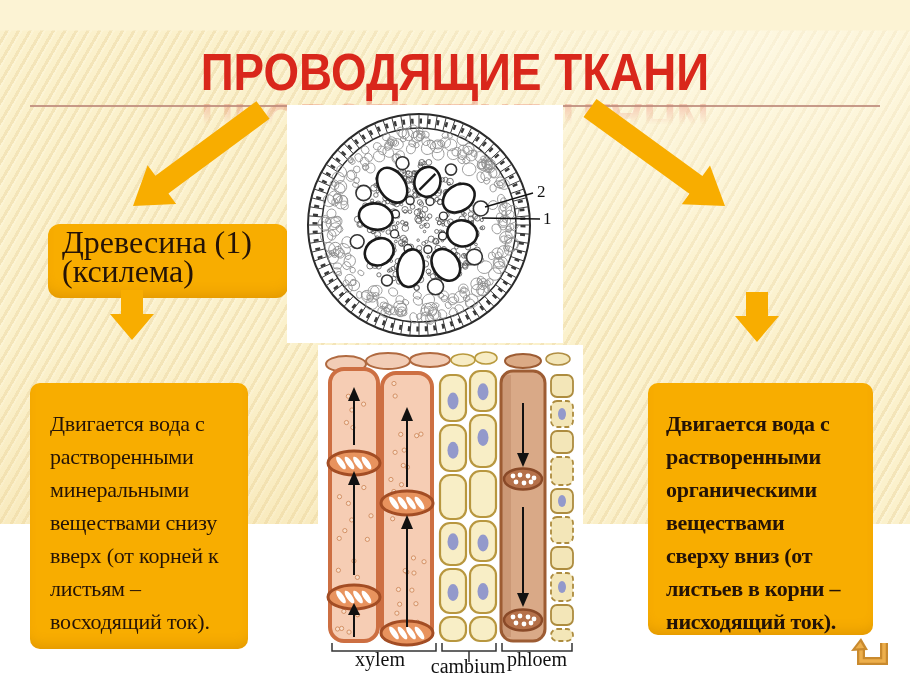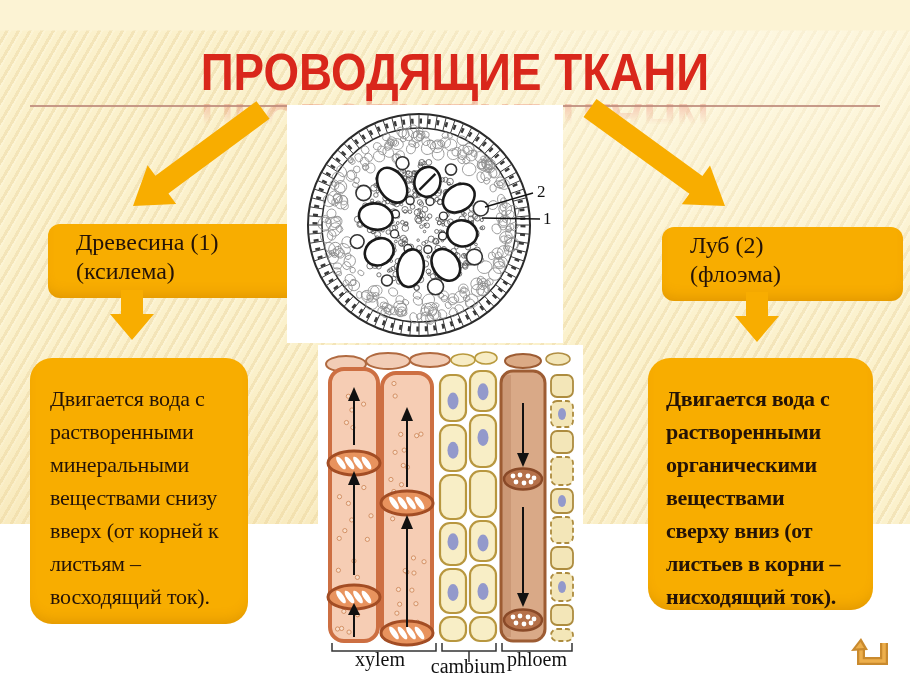--- a/index.html
+++ b/index.html
@@ -21,22 +21,22 @@
   .title-main{transform:scaleX(.88);}
   .title-refl{
     position:absolute;left:0;right:0;top:96px;text-align:center;opacity:.28;pointer-events:none;
     transform:none;
   }
   .title-refl > span{display:inline-block;transform:scaleX(.88) scaleY(-1);
     -webkit-mask-image:linear-gradient(to top,#000 4%,transparent 55%);
             mask-image:linear-gradient(to top,#000 4%,transparent 55%);}
   .rule{position:absolute;left:30px;right:30px;top:105px;height:2px;background:#bd8a7a;opacity:.85;}
   .obox{position:absolute;background:#f8ad00;box-shadow:inset 0 -10px 14px -8px rgba(160,90,0,.30);}
-  .small-box{border-radius:12px;color:#241307;font-size:24px;line-height:29px;padding:4px 28px;white-space:pre-line;}
-  .big-box{border-radius:22px;color:#241307;font-size:22px;line-height:33px;white-space:pre-line;letter-spacing:-0.2px;}
+  .small-box{border-radius:12px;color:#241307;font-size:32px;line-height:29px;padding:4px 14px;white-space:pre-line;}
+  .big-box{border-radius:10px;color:#241307;font-size:22px;line-height:33px;white-space:pre-line;letter-spacing:-0.2px;margin-top:25px;}
   #box-xylem{left:48px;top:224px;width:212px;height:66px;}
   #box-phloem{left:662px;top:227px;width:185px;height:66px;}
   #desc-xylem{left:30px;top:358px;width:218px;height:266px;padding:24px 10px 0 20px;box-sizing:border-box;}
   #desc-phloem{left:648px;top:358px;width:225px;height:252px;padding:24px 12px 0 18px;box-sizing:border-box;font-weight:700;letter-spacing:-0.3px;}
   .arrow{position:absolute;}
   .frame{position:absolute;background:#ffffff;}
   #frame-cross{left:287px;top:105px;width:276px;height:238px;}
   #frame-tissue{left:318px;top:345px;width:265px;height:330px;text-align:right;}
   svg text{font-family:"Liberation Serif",serif;fill:#111;}
   #return-btn{position:absolute;left:850px;top:634px;width:40px;height:38px;cursor:pointer;}
@@ -56,22 +56,20 @@
 
   <svg class="arrow" style="left:113px;top:98px;" width="165" height="120" viewBox="0 0 165 120">
     <polygon fill="#f8ad00" points="143.5,3.2 42.4,77.8 34.6,67.3 20,108 63.2,105.9 55.4,95.4 156.5,20.8"></polygon>
   </svg>
   <svg class="arrow" style="left:575px;top:98px;" width="165" height="120" viewBox="0 0 165 120">
     <polygon fill="#f8ad00" points="21.5,1.1 127.4,78.0 135.0,67.5 150,108 106.8,106.3 114.4,95.8 8.5,18.9"></polygon>
   </svg>
 
   <div class="obox small-box" id="box-xylem">Древесина (1)
 (ксилема)</div>
-  <div class="obox small-box" id="box-phloem">Луб (2)
-(флоэма)</div>
 
   <svg class="arrow" style="left:102px;top:290px;" width="60" height="52" viewBox="0 0 60 52">
     <polygon fill="#f8ad00" points="19,0 41,0 41,24 52,24 30,50 8,24 19,24"></polygon>
   </svg>
   <svg class="arrow" style="left:727px;top:292px;" width="60" height="52" viewBox="0 0 60 52">
     <polygon fill="#f8ad00" points="19,0 41,0 41,24 52,24 30,50 8,24 19,24"></polygon>
   </svg>
 
   <div class="obox big-box" id="desc-xylem">Двигается вода с
 растворенными

